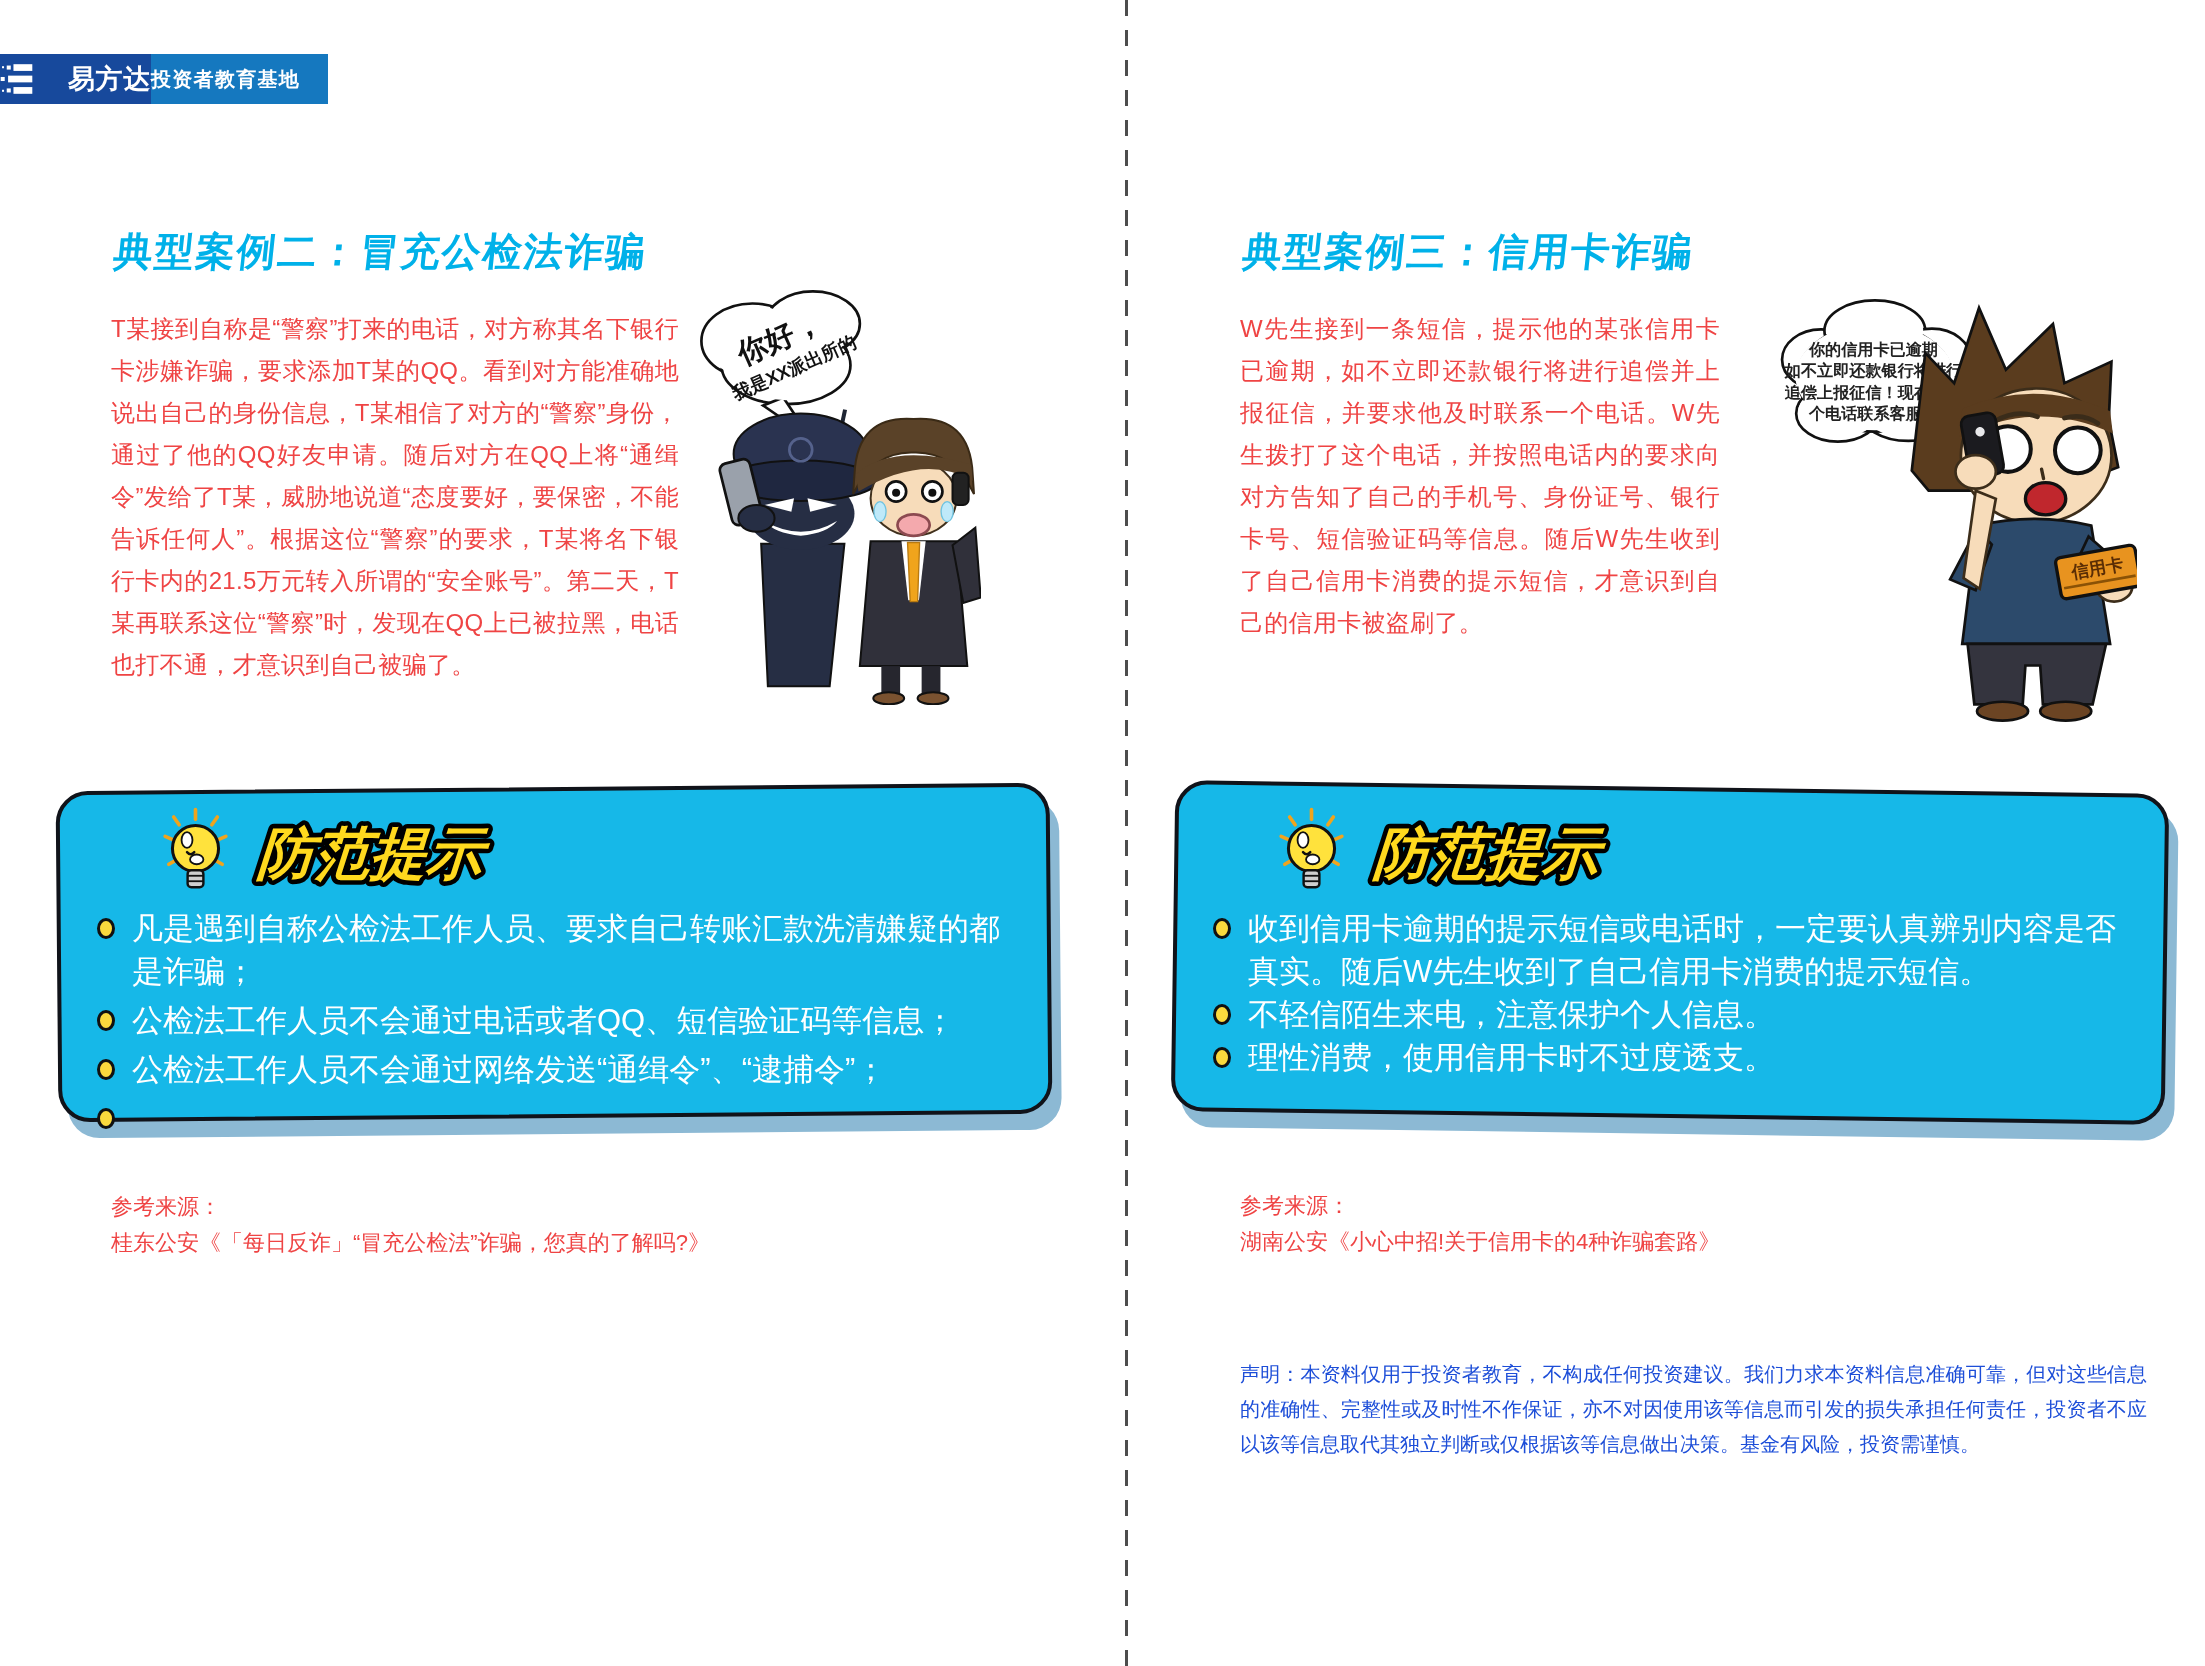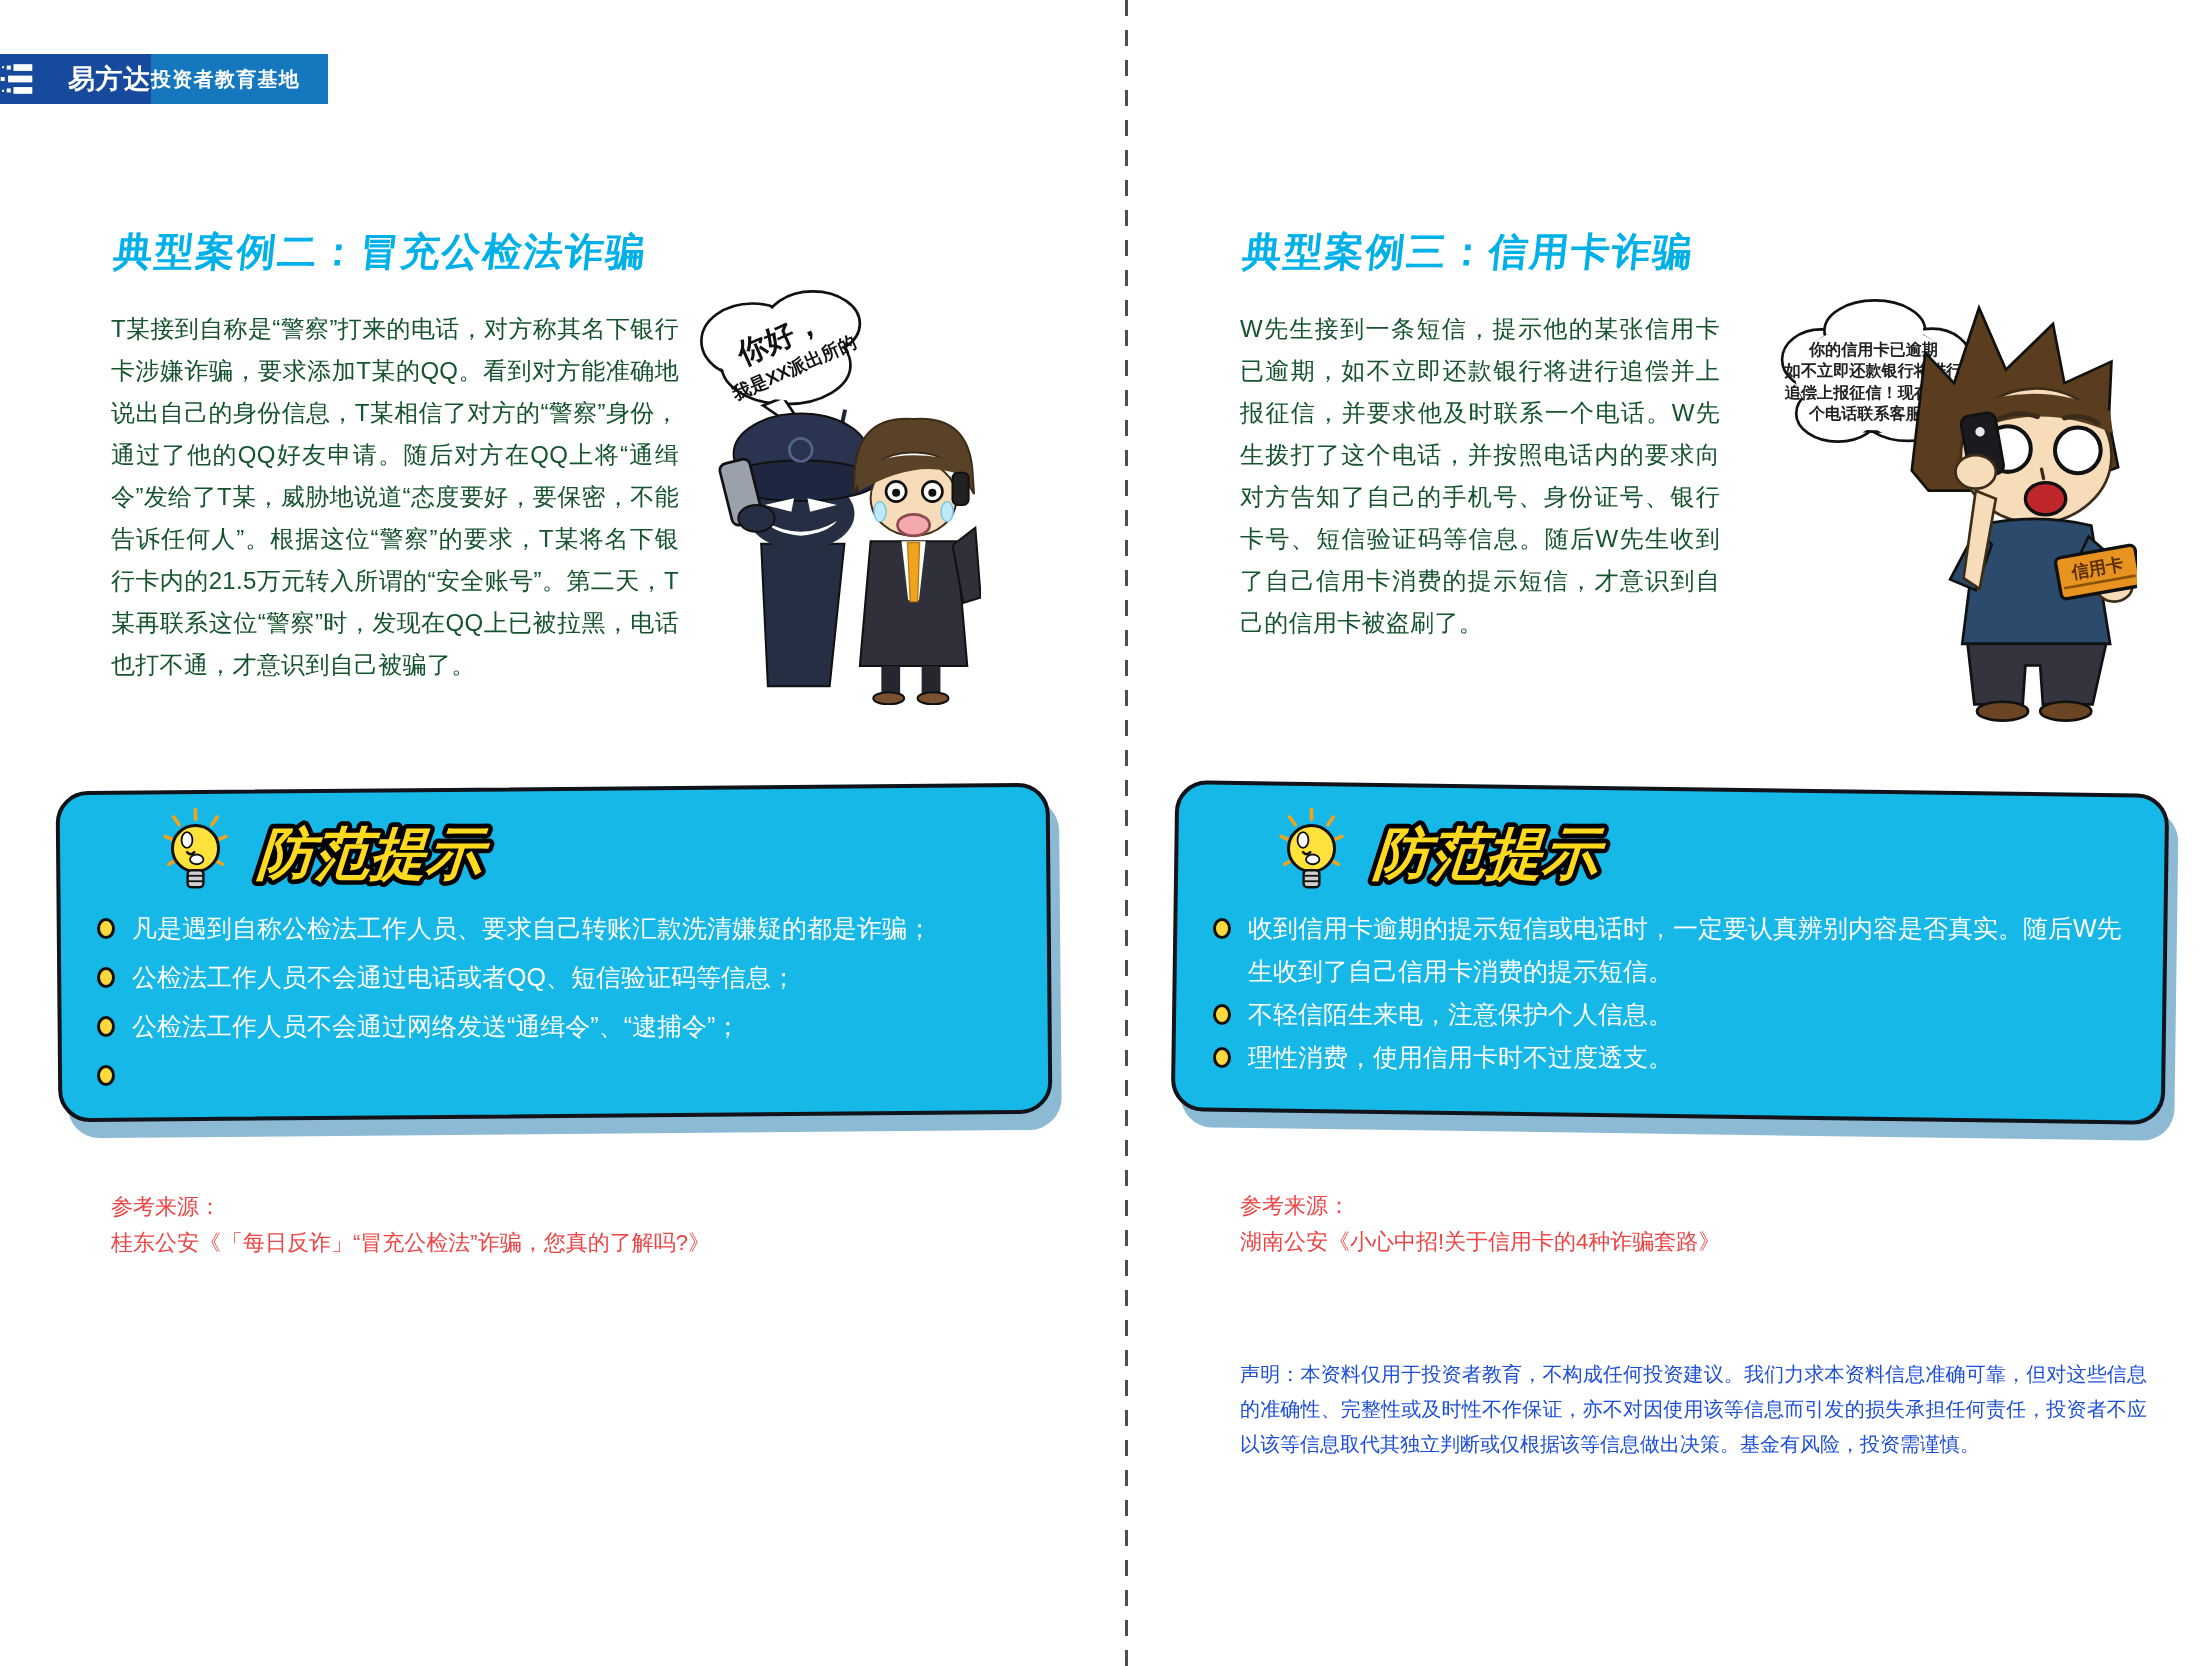--- a/index.html
+++ b/index.html
@@ -17,36 +17,36 @@
   .brand-text{color:#fff;font-size:27px;font-weight:bold;letter-spacing:0.7px}
   .site-text{color:#ffffff;font-size:20px;font-weight:bold;letter-spacing:1.3px}
 
   
   .divider{left:1125px;top:0;width:3.4px;height:1666px;
     background:repeating-linear-gradient(to bottom,#4d4d4d 0 16px,transparent 16px 30px)}
 
   
   .case-title{font-size:39px;font-weight:900;color:#00b1e9;letter-spacing:2px;
     transform:skewX(-6deg);transform-origin:left bottom;white-space:nowrap}
-  .para{font-size:24px;line-height:42px;color:#14532d;text-align:justify;letter-spacing:0.3px}
+  .para{font-size:24px;line-height:42px;color:#ef4444;text-align:justify;letter-spacing:0.3px}
   .src{color:#ef4444;font-size:22px;line-height:36px}
   .disclaimer{color:#1d4ed8;font-size:20px;line-height:35px;text-align:justify;width:907px}
 
   
   .tipbox{width:994px;height:331px}
   .tipbox .shape,.tipbox .shadow{position:absolute;left:0;top:0;width:994px;height:331px;border-radius:32px}
   .tipbox .shadow{background:#8cb9d4;transform:translate(9.4px,16px)}
   .tipbox .shape{background:#16b8e8;border:4px solid #10131a;box-sizing:border-box}
   .rot-neg .shape{transform:rotate(-0.5deg)}
   .rot-neg .shadow{transform:translate(9.4px,16px) rotate(-0.5deg)}
   .rot-pos .shape{transform:rotate(0.8deg)}
   .rot-pos .shadow{transform:translate(9.4px,16px) rotate(0.8deg)}
   .tip-header{position:absolute;left:101px;top:19px;display:flex;align-items:center;gap:17.5px}
   .tips{position:absolute;left:37px;right:37px;top:120px;list-style:none;margin:0;padding:0}
-  .tips li{position:relative;padding-left:38px;font-size:25px;line-height:43px;color:#ffffff;font-weight:500}
+  .tips li{position:relative;padding-left:38px;font-size:31px;line-height:43px;color:#ffffff;font-weight:500}
   .tips.gap li{margin-bottom:6px}
   .tips .dot{position:absolute;left:2.7px;top:11.4px;width:18px;height:21px;border-radius:50%;
     background:#fbd93d;border:3.4px solid #111;box-sizing:border-box}
 </style>
 </head>
 <body>
 
 <div class="abs divider"></div>
 
 <div class="abs header-bar">

